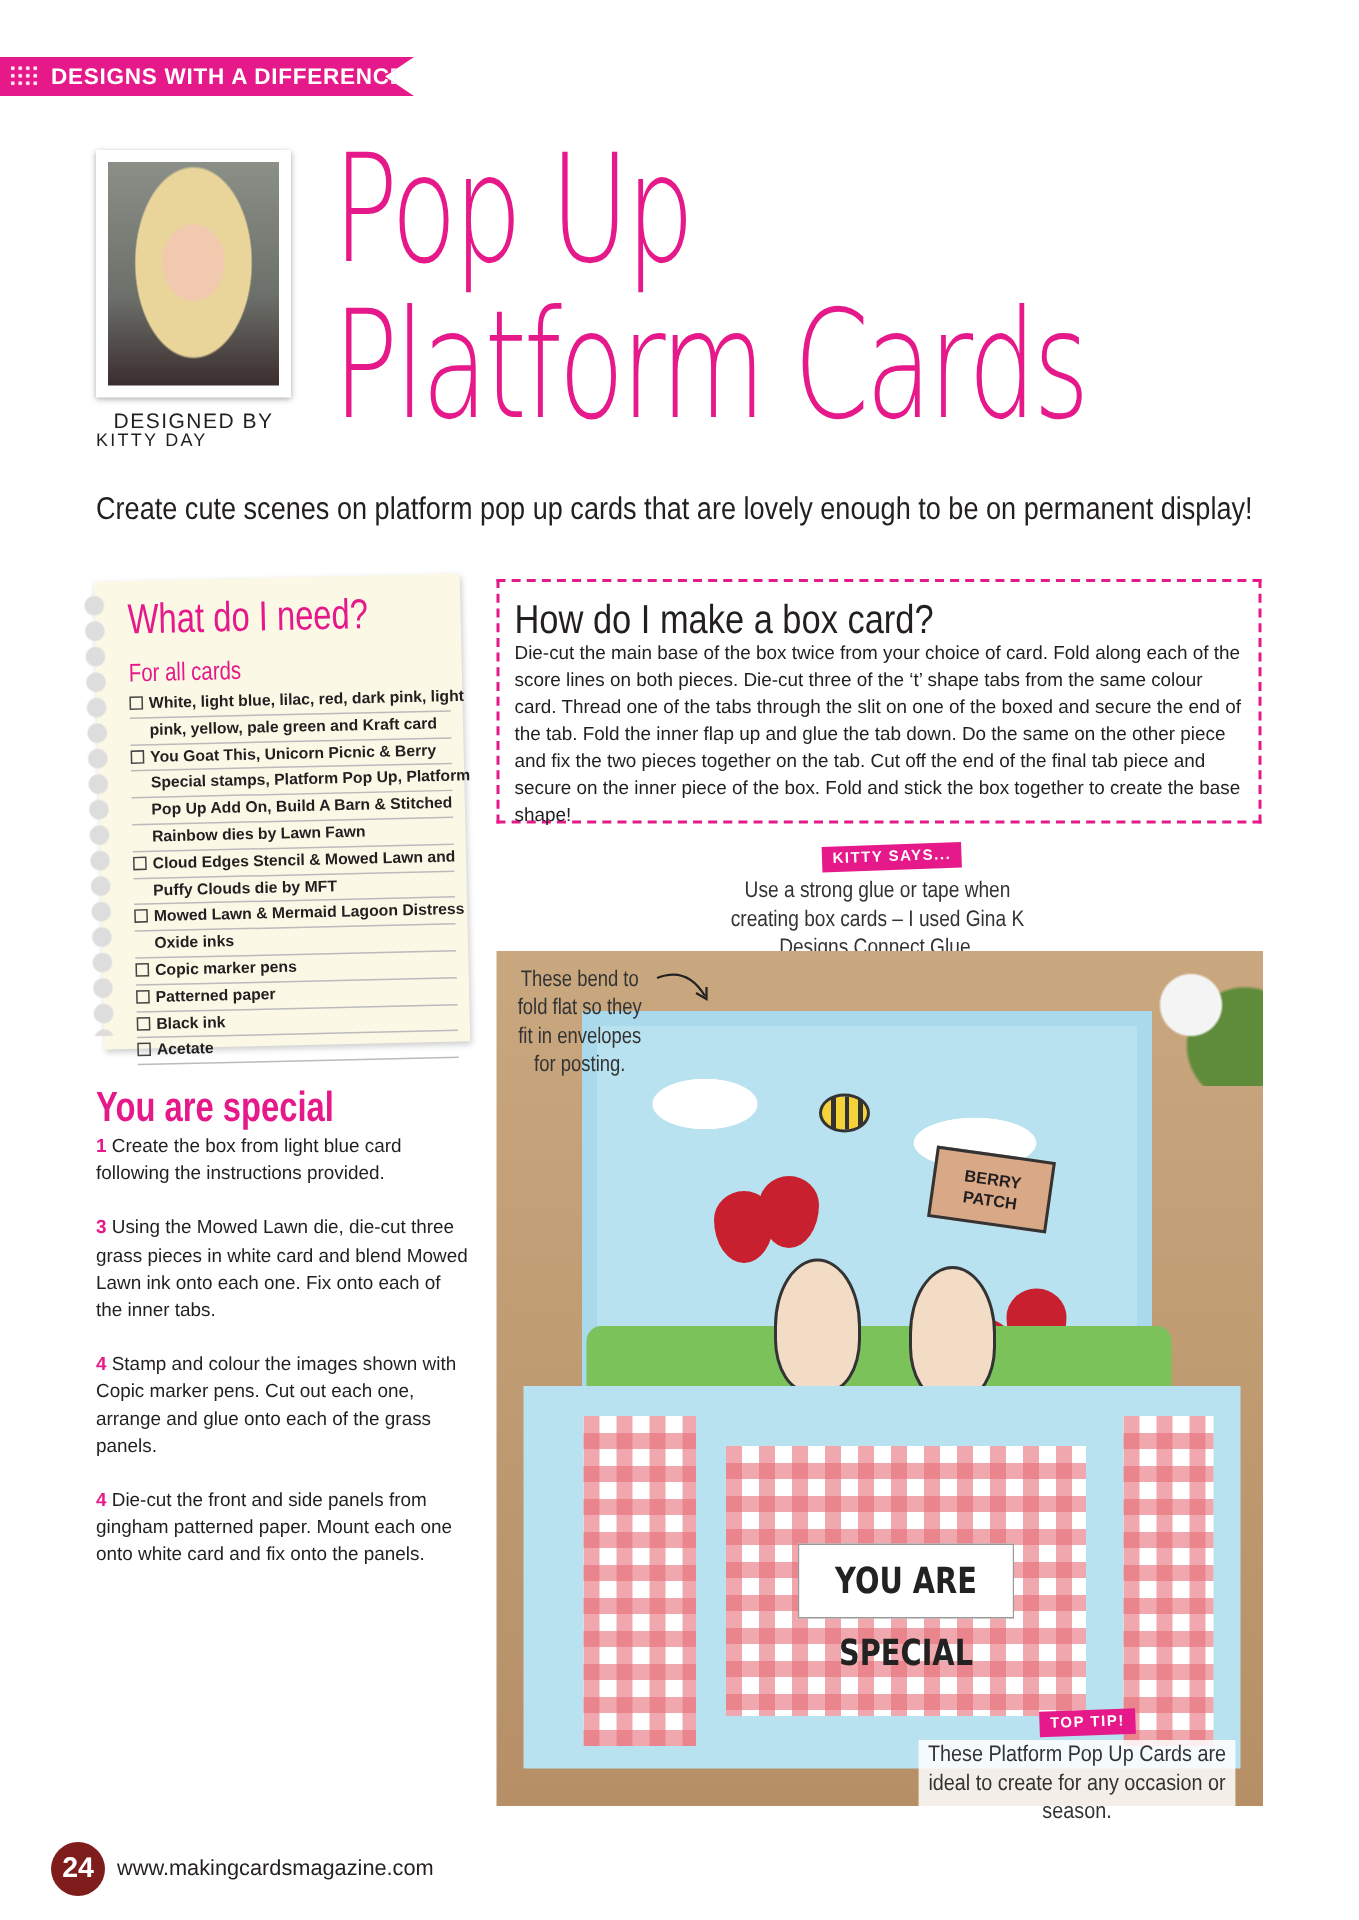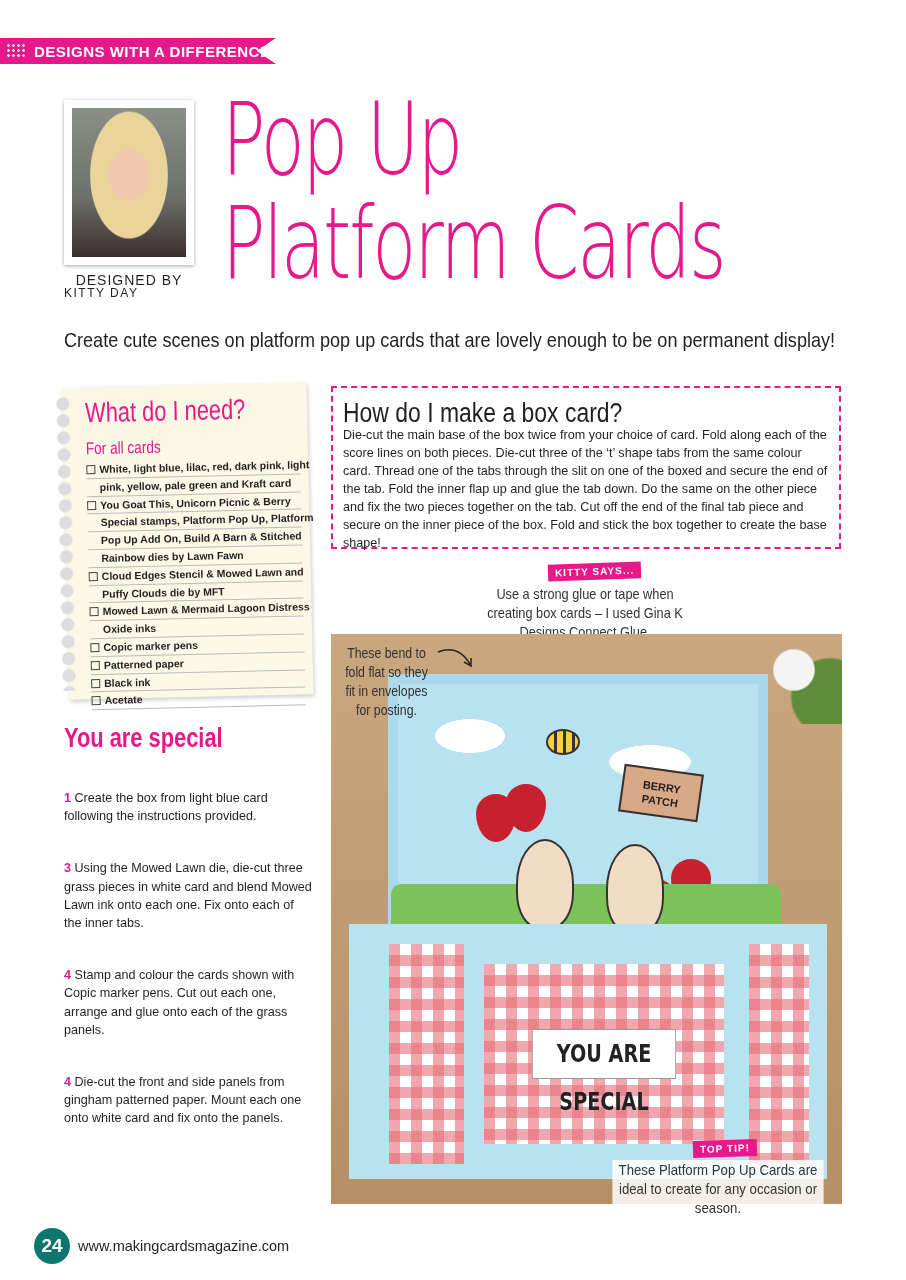--- a/index.html
+++ b/index.html
@@ -93,25 +93,25 @@
   .arrow { position:absolute; left:436px; top:646px; width:40px; height:24px; }
 
   .toptip-badge { position:absolute; left:693px; top:1140px; background:#e6198a; color:#fff; font-size:10px; font-weight:bold;
     letter-spacing:1px; padding:3px 7px; transform:rotate(-2deg); }
   .toptip-text { position:absolute; left:598px; top:1160px; width:240px; text-align:center; font-size:15px; line-height:19px;
     color:#333; background:rgba(255,255,255,.85); transform:scaleX(0.88); }
 
   
   .special-title { position:absolute; left:64px; top:722px; color:#e6198a; font-size:28px; transform:scaleX(0.78); transform-origin:left top; white-space:nowrap; }
   .steps { position:absolute; left:64px; top:755px; width:250px; }
-  .steps p { font-size:12.6px; line-height:18.2px; margin-bottom:18px;margin-top:34px; }
+  .steps p { font-size:12.6px; line-height:18.2px; margin-bottom:18px; }
   .steps p .num { color:#e6198a; font-weight:bold; }
 
   .footer { position:absolute; left:34px; top:1228px; display:flex; align-items:center; }
-  .page-num { width:36px; height:36px; border-radius:50%; background:#0f766e; color:#fff; font-weight:bold; font-size:19px;
+  .page-num { width:36px; height:36px; border-radius:50%; background:#7f1d1d; color:#fff; font-weight:bold; font-size:19px;
     text-align:center; line-height:36px; }
   .site { margin-left:8px; font-size:14.5px; color:#231f20; }
 </style>
 </head>
 <body>
 
 <div class="banner">
   <span class="dots"></span>
   <span>DESIGNS WITH A DIFFERENCE</span>
 </div>
@@ -191,20 +191,20 @@
   <path d="M28 16 L35 20 L35 12" fill="none" stroke="#222" stroke-width="1.5"></path>
 </svg>
 
 <div class="toptip-badge">TOP TIP!</div>
 <div class="toptip-text">These Platform Pop Up Cards are ideal to create for any occasion or season.</div>
 
 <h2 class="special-title">You are special</h2>
 <div class="steps">
   <p><span class="num">1</span><span> Create the box from light blue card following the instructions provided.</span></p>
   <p><span class="num">3</span><span> Using the Mowed Lawn die, die-cut three grass pieces in white card and blend Mowed Lawn ink onto each one. Fix onto each of the inner tabs.</span></p>
-  <p><span class="num">4</span><span> Stamp and colour the cards shown with Copic marker pens. Cut out each one, arrange and glue onto each of the grass panels.</span></p>
+  <p><span class="num">4</span><span> Stamp and colour the images shown with Copic marker pens. Cut out each one, arrange and glue onto each of the grass panels.</span></p>
   <p><span class="num">4</span><span> Die-cut the front and side panels from gingham patterned paper. Mount each one onto white card and fix onto the panels.</span></p>
 </div>
 
 <div class="footer">
   <div class="page-num">24</div>
   <a class="site">www.makingcardsmagazine.com</a>
 </div>
 
 </body></html>

